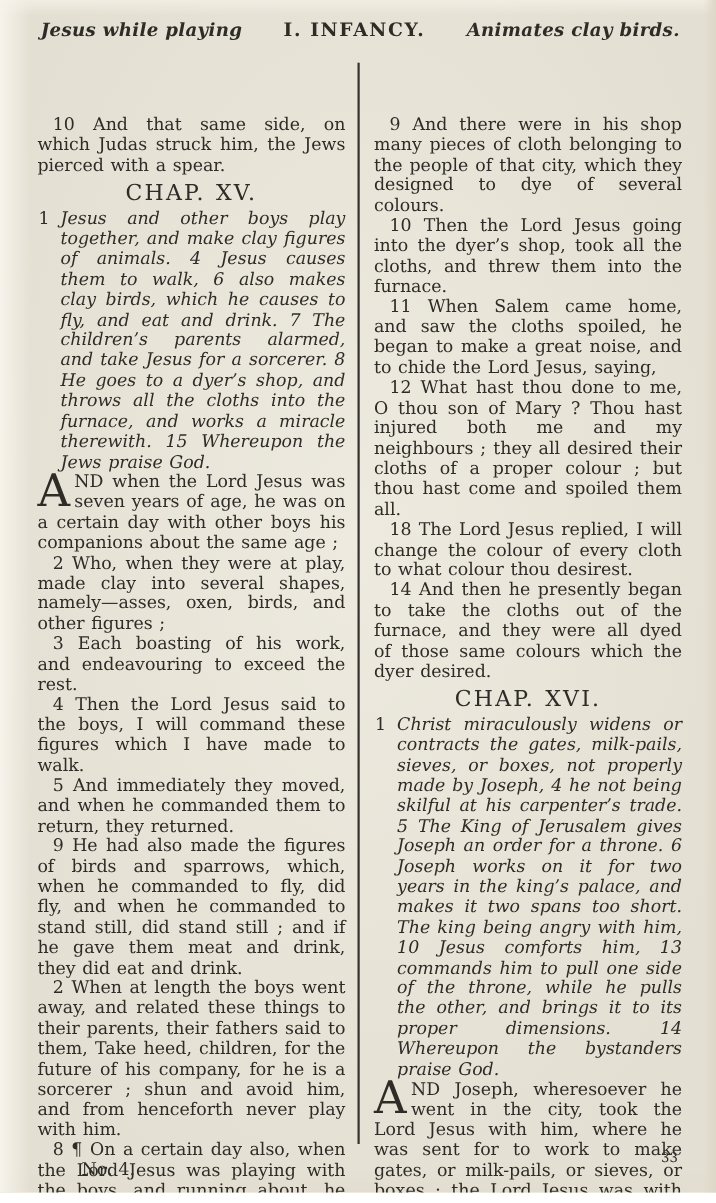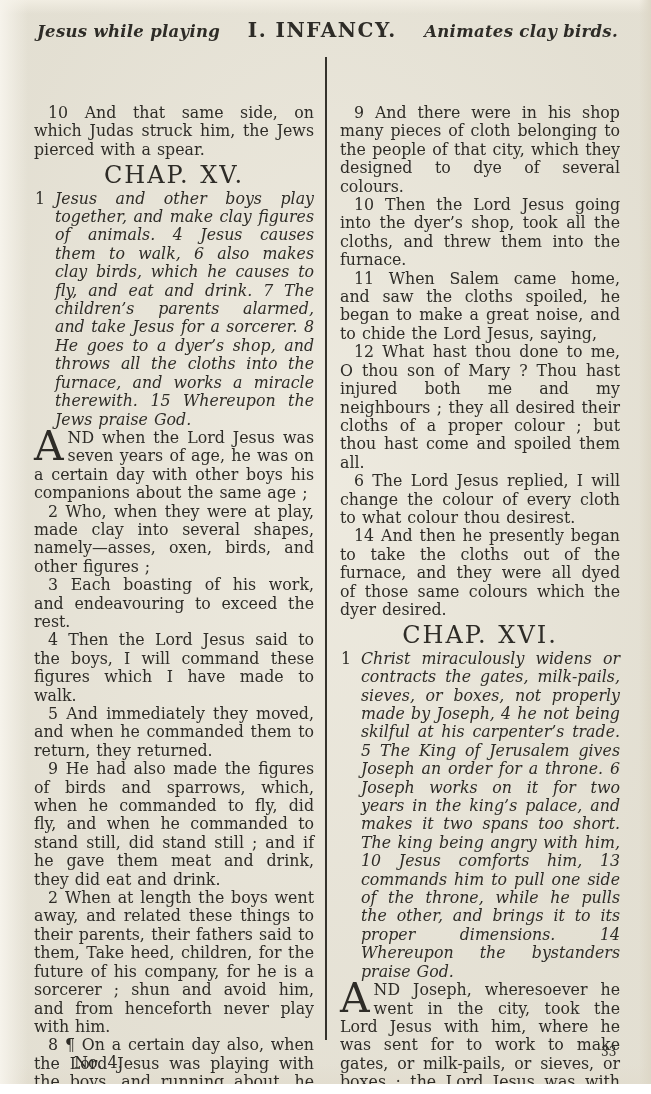--- a/index.html
+++ b/index.html
@@ -25,21 +25,21 @@
     justify-content: space-between;
     align-items: baseline;
   }
   .rh-side {
     font-style: italic;
     font-weight: 600;
     font-size: 16.5px;
     letter-spacing: 0.3px;
   }
   .rh-center {
-    font-size: 20px;
+    font-size: 17px;
     font-weight: bold;
     letter-spacing: 1.5px;
   }
   .column-divider {
     position: absolute;
     left: 325px; top: 57px;
     width: 2px; height: 983px;
     background: #35332d;
   }
   .col {
@@ -52,21 +52,21 @@
     word-spacing: 1px;
     hyphens: auto; margin-top: 48px; -webkit-hyphens: auto;
   }
   .col-left { left: 34px; }
   .col-right { left: 340px; }
   .verse { margin: 0; text-indent: 14px; }
   .chap-heading {
     margin: 7px 0 5px 0;
     text-align: center;
     text-indent: 0;
-    font-size: 24px;
+    font-size: 20px;
     font-weight: 500;
     letter-spacing: 2px;
   }
   .summary {
     position: relative;
     margin: 0;
     padding-left: 21px;
     font-style: italic;
     text-align: justify;
   }
@@ -121,21 +121,21 @@
     <p class="verse">9 He had also made the figures of birds and sparrows, which, when he commanded to fly, did fly, and when he commanded to stand still, did stand still ; and if he gave them meat and drink, they did eat and drink.</p>
     <p class="verse">2 When at length the boys went away, and related these things to their parents, their fathers said to them, Take heed, children, for the future of his company, for he is a sorcerer ; shun and avoid him, and from henceforth never play with him.</p>
     <p class="verse">8 ¶ On a certain day also, when the Lord Jesus was playing with the boys, and running about, he passed by a dyer’s shop, whose name was Salem.</p>
   </div>
 
   <div class="col col-right">
     <p class="verse">9 And there were in his shop many pieces of cloth belonging to the people of that city, which they designed to dye of several colours.</p>
     <p class="verse">10 Then the Lord Jesus going into the dyer’s shop, took all the cloths, and threw them into the furnace.</p>
     <p class="verse">11 When Salem came home, and saw the cloths spoiled, he began to make a great noise, and to chide the Lord Jesus, saying,</p>
     <p class="verse">12 What hast thou done to me, O thou son of Mary ?  Thou hast injured both me and my neighbours ; they all desired their cloths of a proper colour ; but thou hast come and spoiled them all.</p>
-    <p class="verse">6 The Lord Jesus replied, I will change the colour of every cloth to what colour thou desirest.</p>
+    <p class="verse">18 The Lord Jesus replied, I will change the colour of every cloth to what colour thou desirest.</p>
     <p class="verse">14 And then he presently began to take the cloths out of the furnace, and they were all dyed of those same colours which the dyer desired.</p>
     <h2 class="chap-heading">CHAP. XVI.</h2>
     <div class="summary">
       <span class="summary-num">1</span>
       <span class="summary-text">Christ miraculously widens or contracts the gates, milk-pails, sieves, or boxes, not properly made by Joseph, 4 he not being skilful at his carpenter’s trade. 5 The King of Jerusalem gives Joseph an order for a throne. 6 Joseph works on it for two years in the king’s palace, and makes it two spans too short. The king being angry with him, 10 Jesus comforts him, 13 commands him to pull one side of the throne, while he pulls the other, and brings it to its proper dimensions. 14 Whereupon the bystanders praise God.</span>
     </div>
     <p class="verse dropcap-para"><span class="dropcap">A</span><span>ND Joseph, wheresoever he went in the city, took the Lord Jesus with him, where he was sent for to work to make gates, or milk-pails, or sieves, or boxes ; the Lord Jesus was with him, wheresoever he went.</span></p>
 
   </div>
 

